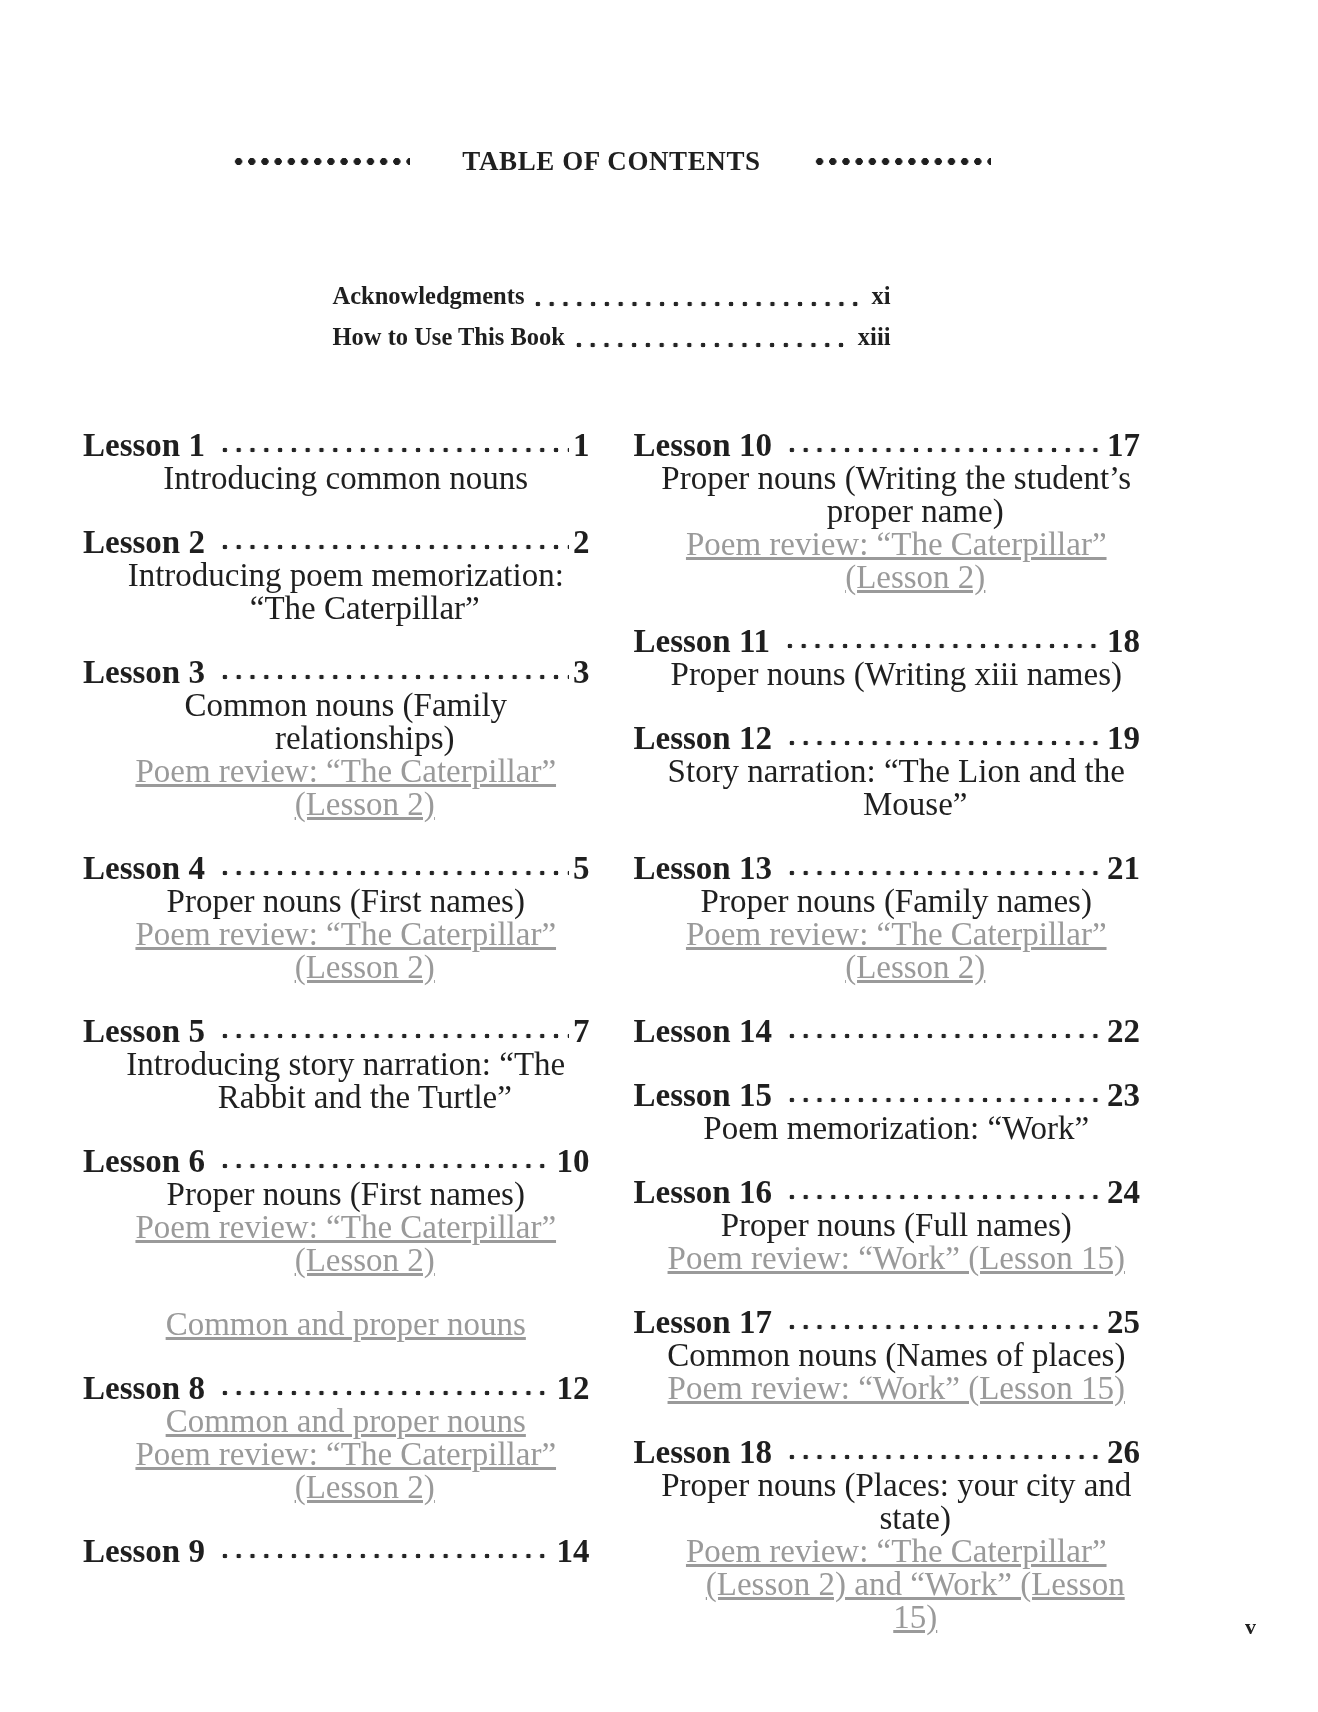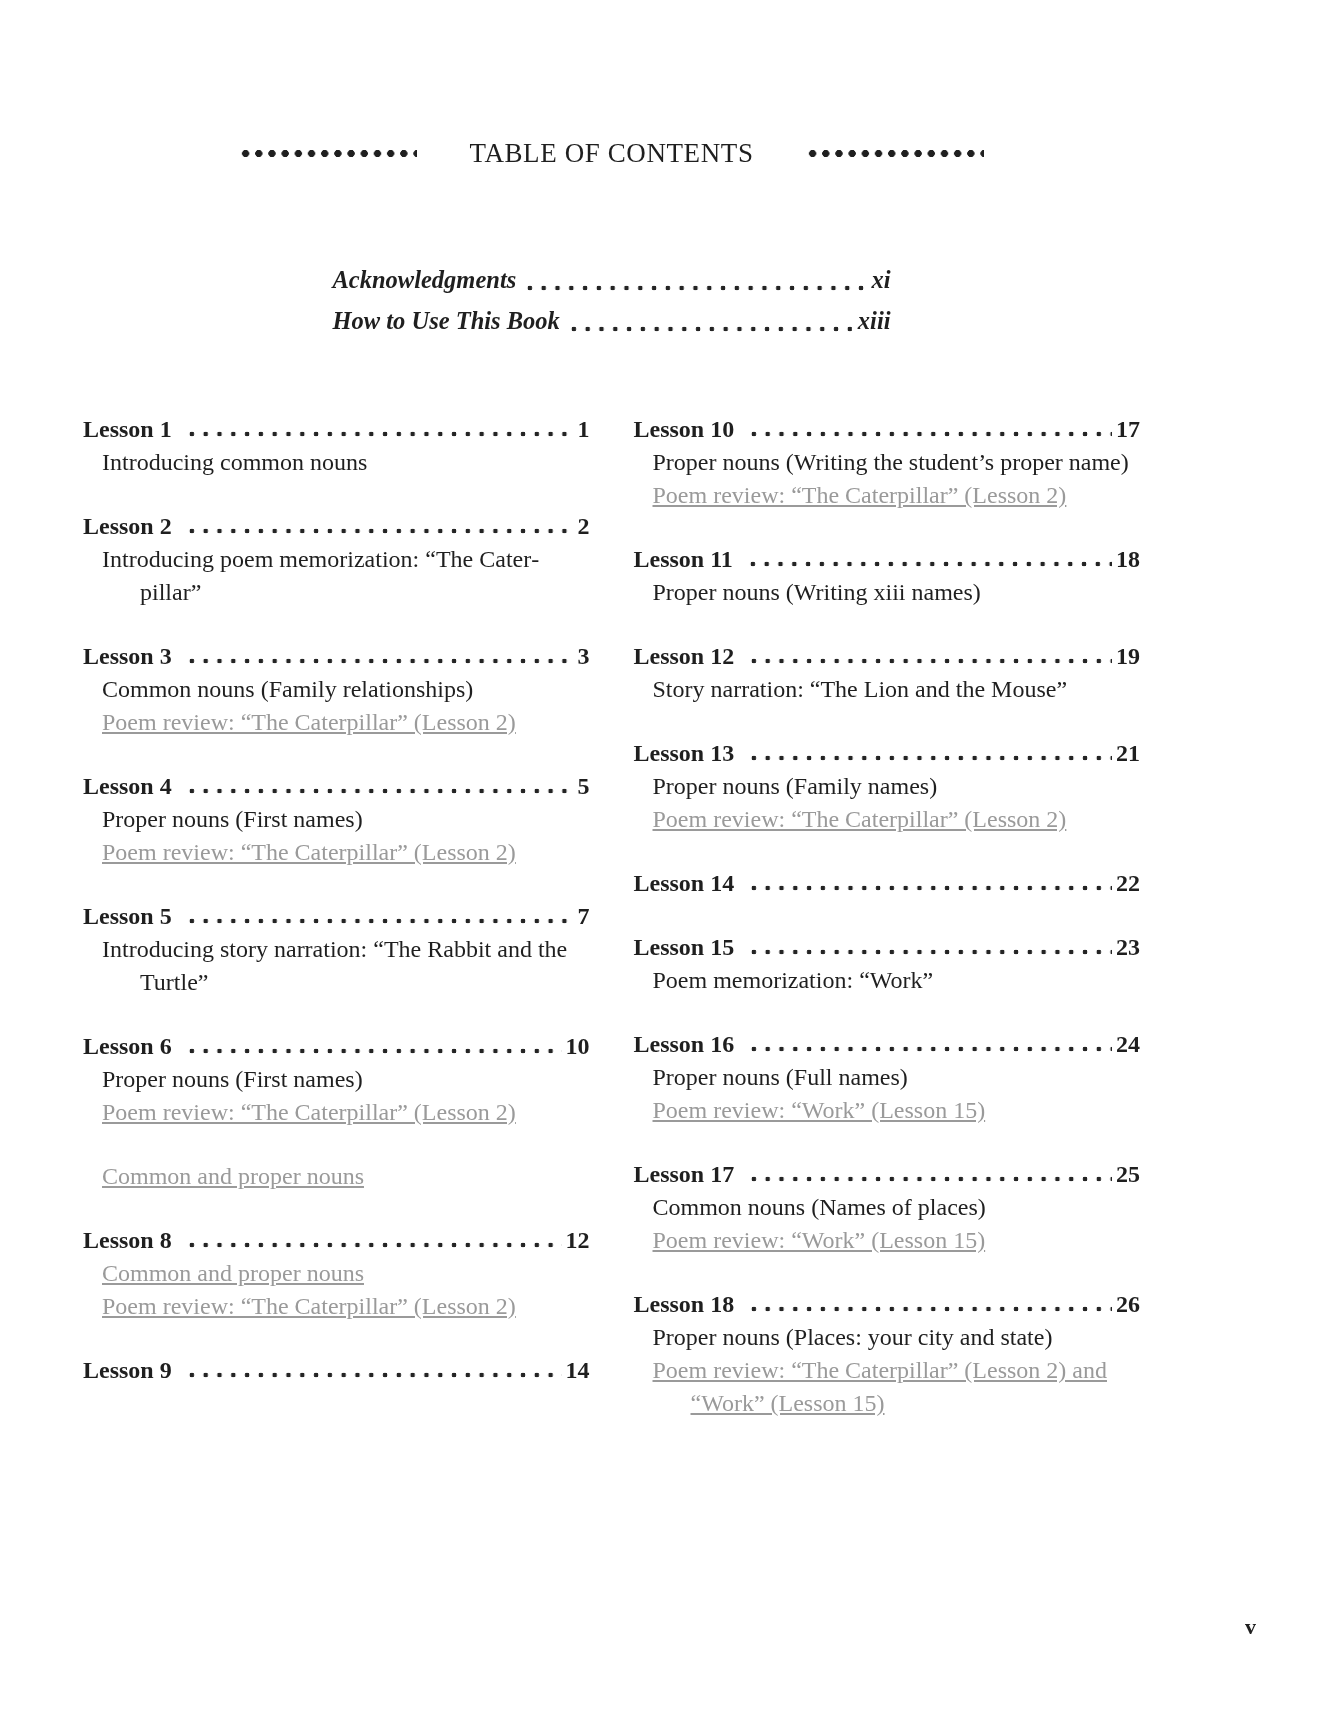--- a/index.html
+++ b/index.html
@@ -29,31 +29,30 @@
   .hdots {
     width: 178px;
     height: 9px;
     background-image: radial-gradient(circle, var(--ink, #1d1d1d) 3.3px, transparent 3.9px);
     background-size: 13.2px 9px;
     background-repeat: repeat-x;
     background-position: left center;
   }
   .htitle {
     font-size: 27px;
-    font-weight: normal;
+    font-weight: bold;
     letter-spacing: 0.6px;
-    margin: 8px 52px;
+    margin: 16px 52px;
     white-space: nowrap;
   }
   
   .front {
     width: 558px;
     margin: 82px auto 0 auto;
     font-size: 24.5px;
-    font-style: italic;
   }
   .fm-row {
     display: flex;
     line-height: 41px;
   }
   .fm-label, .fm-page {
     font-weight: bold;
     white-space: nowrap;
   }
   
@@ -73,22 +72,23 @@
     display: flex;
     gap: 44px;
     margin-top: 72px;
   }
   .col {
     flex: 1 1 0;
     min-width: 0;
   }
   .entry {
     margin-bottom: 31px;
-    font-size: 24px;
+    font-size: 33px;
     line-height: 33px;
+    text-align: center;
   }
   .t-row { display: flex; }
   .t-label {
     font-weight: bold;
     white-space: nowrap;
   }
   .t-page { font-weight: bold; }
   .t-row .leader { margin: 0 4px 9px 13px; }
   .sub {
     margin-left: 19px;

